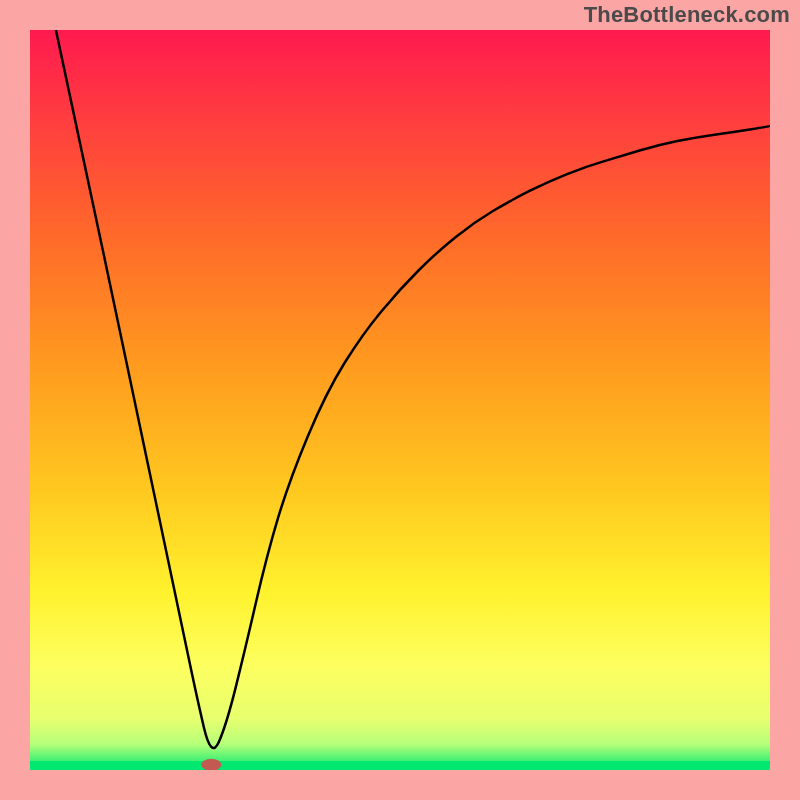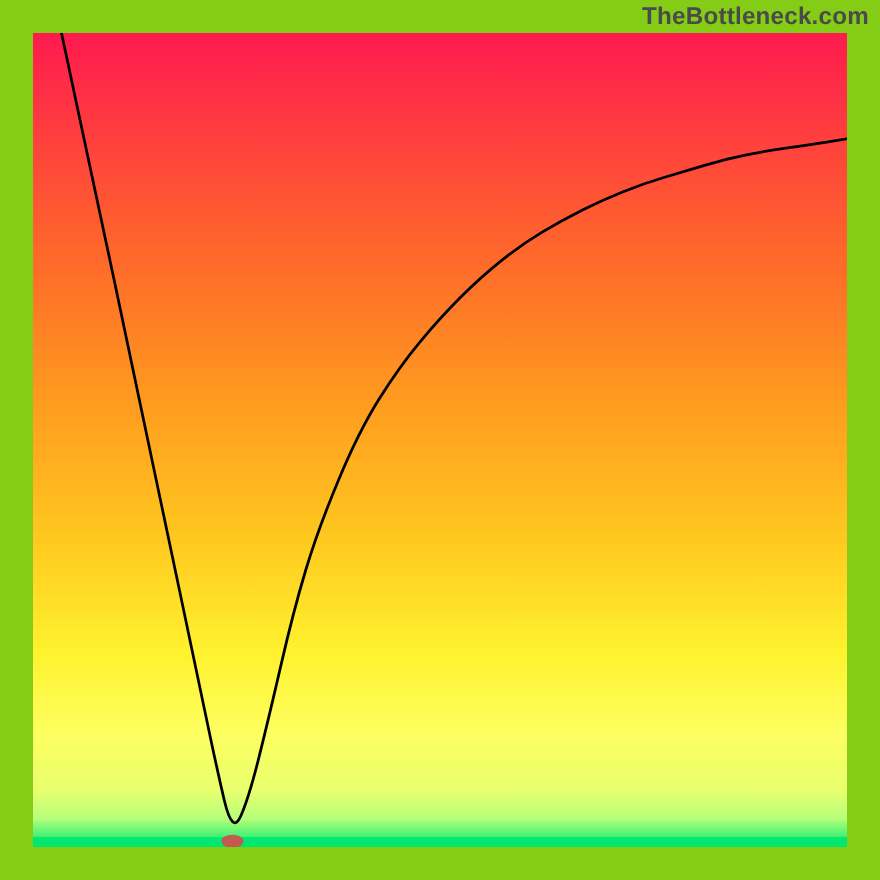--- a/index.html
+++ b/index.html
@@ -8,21 +8,21 @@
     width: 800px;
     height: 800px;
     background: #000;
     font-family: Arial, Helvetica, sans-serif;
     overflow: hidden;
   }
   .frame {
     position: relative;
     width: 800px;
     height: 800px;
-    background: #84cc16;
+    background: #fca5a5;
   }
   .watermark {
     position: absolute;
     top: 2px;
     right: 10px;
     color: #4a4a4a;
     font-size: 22px;
     font-weight: 600;
     letter-spacing: 0.2px;
     user-select: none;

